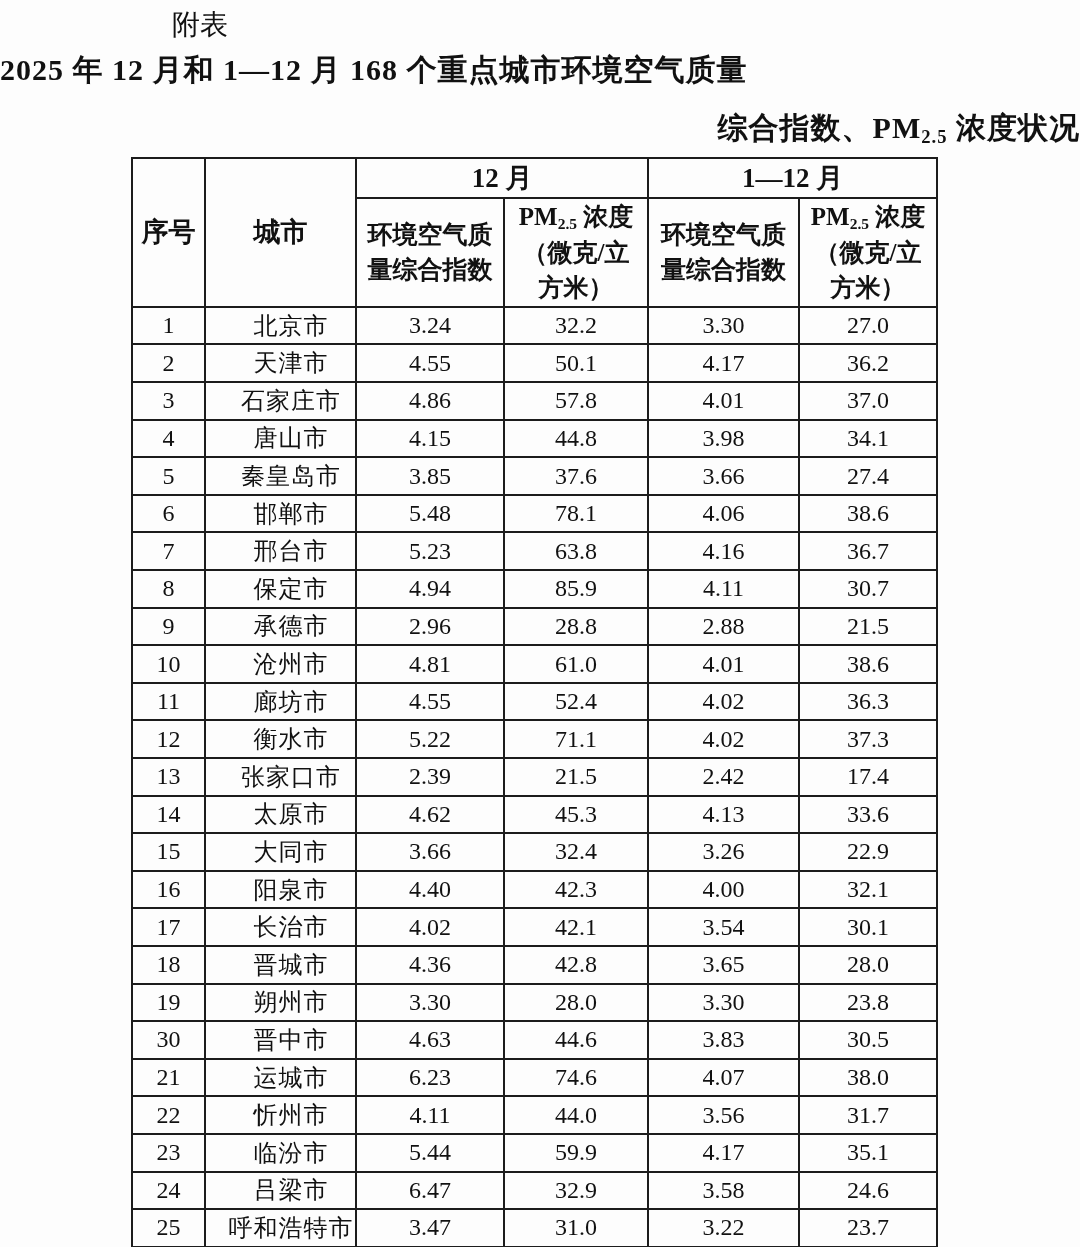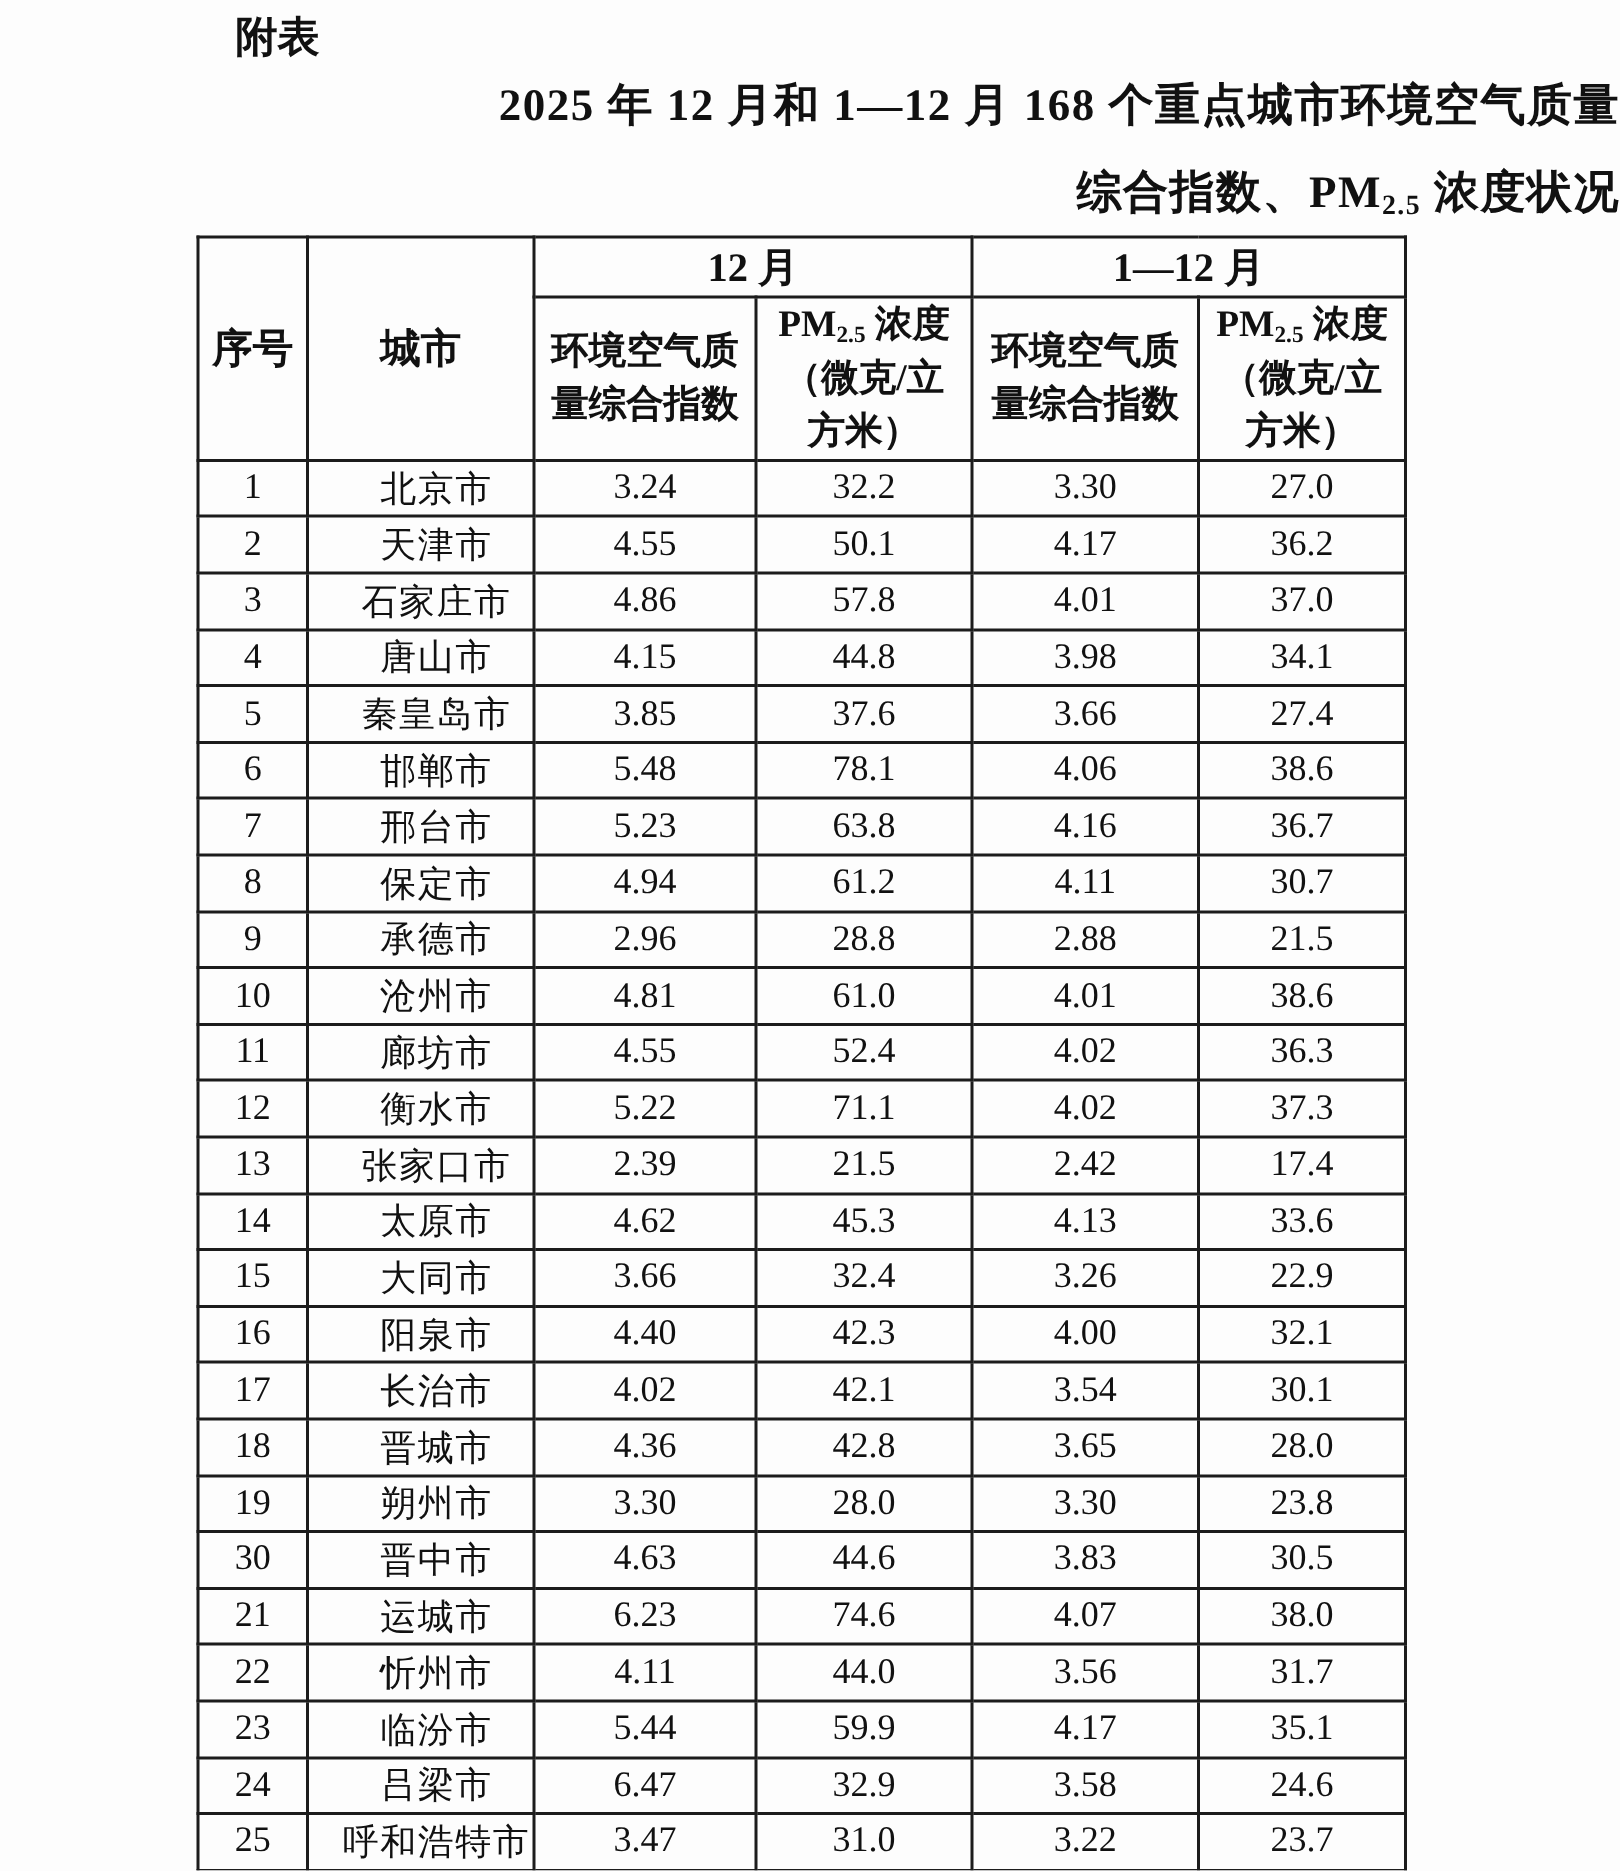--- a/index.html
+++ b/index.html
@@ -9,26 +9,26 @@
     color:#111;
     background:#fbfbfb;
   }
   .page {
     position:relative;
     width:1080px; height:1247px;
     background:#fdfdfd;
     overflow:hidden;
   }
   .annex {
-    position:absolute; left:157px; top:6px;
-    font-size:28px; font-weight:bold;
+    position:absolute; left:172px; top:6px;
+    font-size:28px; font-weight:normal;
   }
   .title-line1 {
     position:absolute; left:0; top:50px; width:1080px;
-    text-align:right; font-size:30px; font-weight:bold;
+    text-align:left; font-size:30px; font-weight:bold;
     letter-spacing:1px;
   }
   .title-line2 {
     position:absolute; left:0; top:108px; width:1080px;
     text-align:right; font-size:30px; font-weight:bold;
     letter-spacing:1px;
   }
   sub { font-size:0.62em; vertical-align:-0.25em; font-weight:inherit; }
   table.aq {
     position:absolute; left:131px; top:157px;
@@ -139,21 +139,21 @@
           <td class="city">邢台市</td>
           <td>5.23</td>
           <td>63.8</td>
           <td>4.16</td>
           <td>36.7</td>
         </tr>
         <tr>
           <td>8</td>
           <td class="city">保定市</td>
           <td>4.94</td>
-          <td>61.2</td>
+          <td>85.9</td>
           <td>4.11</td>
           <td>30.7</td>
         </tr>
         <tr>
           <td>9</td>
           <td class="city">承德市</td>
           <td>2.96</td>
           <td>28.8</td>
           <td>2.88</td>
           <td>21.5</td>

